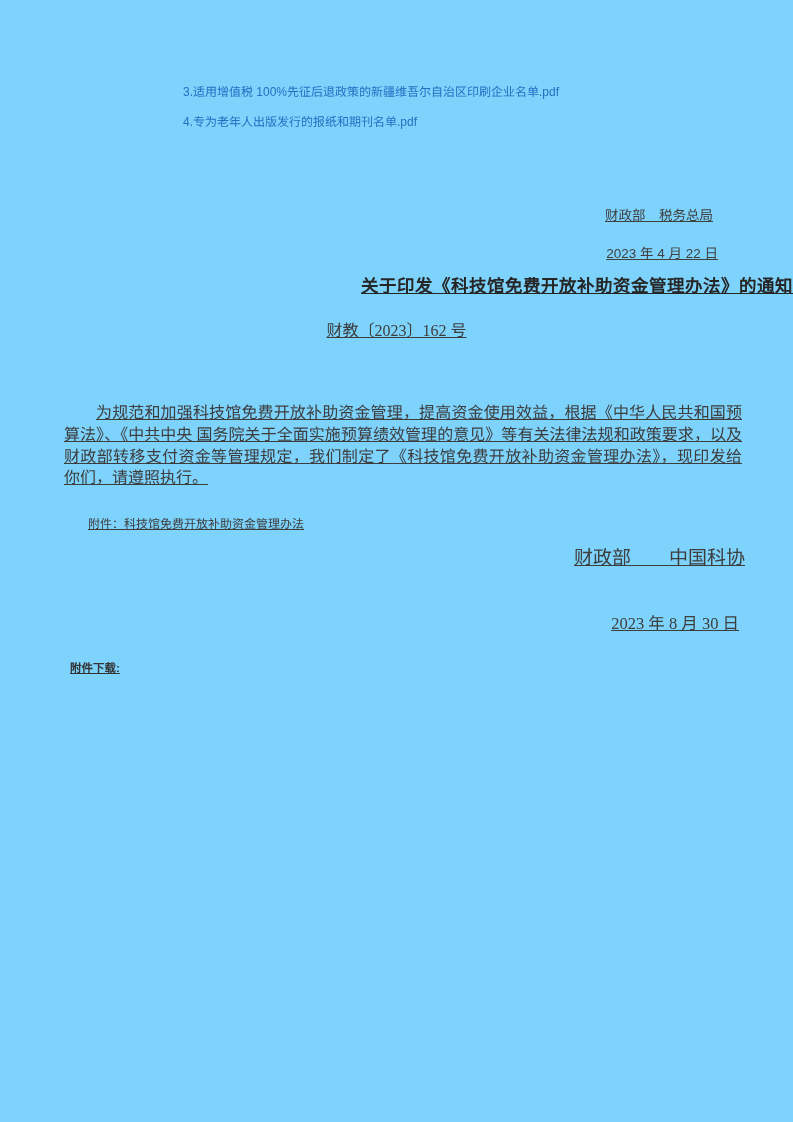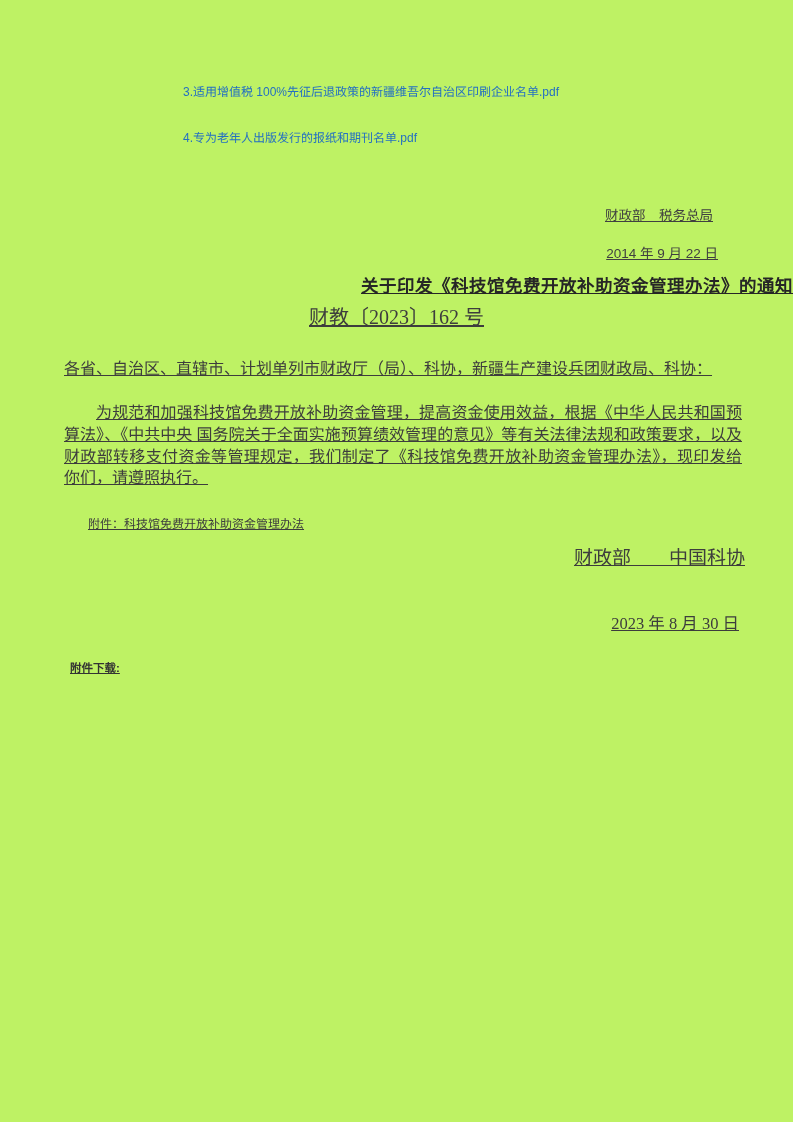--- a/index.html
+++ b/index.html
@@ -2,21 +2,21 @@
 <html lang="zh-CN"><head>
 <meta charset="utf-8">
 <style>
   * { margin:0; padding:0; box-sizing:border-box; }
   html,body { background:#ffffff; }
   .page {
     position:relative;
     width:793px;
     height:1122px;
     margin:0 auto;
-    background:#bef264;
+    background:#7dd3fc;
     overflow:hidden;
     font-family:"Liberation Serif","DejaVu Serif",serif;
     color:#3d3d3d;
   }
   .abs { position:absolute; white-space:nowrap;text-decoration:underline; }
   .sans { font-family:"Liberation Sans","DejaVu Sans",sans-serif; }
   .serif { font-family:"Liberation Serif","DejaVu Serif",serif; }
 
   a.doclink {
     color:#2470c2;
@@ -30,23 +30,23 @@
 
   .notice-title {
     top:272px; left:0; width:793px;
     text-align:right;
     font-size:17.5px;
     font-weight:bold;
     color:#262626;
     letter-spacing:0.5px;
   }
   .doc-number {
-    top:301px; left:0; width:793px;
+    top:317px; left:0; width:793px;
     text-align:center;
-    font-size:20px;
+    font-size:16px;
     color:#3d3d3d;
   }
   .salutation { top:355px; left:64px; font-size:16px; color:#3d3d3d; }
   .body-par {
     top:402px; left:64px; width:678px;
     font-size:16px;
     line-height:21.8px;
     text-indent:2em;
     text-align:justify;
     white-space:normal;
@@ -65,40 +65,39 @@
   .dl-item { top:686px; left:53px; font-size:12px; }
   .dl-bullet {
     display:inline-block;
     color:#000000;
     font-size:14px;
     vertical-align:middle;
   }
   .dl-item a.doclink { margin-left:52px; font-size:11.5px; }
 
   .link3 { top:85px; left:183px; }
-  .link4 { top:131px; left:183px; }
+  .link4 { top:115px; left:183px; }
 </style>
 </head>
 <body>
 
 <div class="page">
 
   <a class="abs sans top-link doclink link3">3.适用增值税 100%先征后退政策的新疆维吾尔自治区印刷企业名单.pdf</a>
 
   <a class="abs sans top-link doclink link4">4.专为老年人出版发行的报纸和期刊名单.pdf</a>
 
   <div class="abs sans top-issuer">财政部　税务总局</div>
 
-  <div class="abs sans top-date">2014 年 9 月 22 日</div>
+  <div class="abs sans top-date">2023 年 4 月 22 日</div>
 
   <h1 class="abs sans notice-title">关于印发《科技馆免费开放补助资金管理办法》的通知</h1>
 
   <div class="abs serif doc-number">财教〔2023〕162 号</div>
 
-  <div class="abs serif salutation">各省、自治区、直辖市、计划单列市财政厅（局）、科协，新疆生产建设兵团财政局、科协：</div>
 
   <div class="abs serif body-par">为规范和加强科技馆免费开放补助资金管理，提高资金使用效益，根据《中华人民共和国预算法》、《中共中央 国务院关于全面实施预算绩效管理的意见》等有关法律法规和政策要求，以及财政部转移支付资金等管理规定，我们制定了《科技馆免费开放补助资金管理办法》，现印发给你们，请遵照执行。</div>
 
   <div class="abs serif attach-note">附件：科技馆免费开放补助资金管理办法</div>
 
   <div class="abs serif signoff">财政部　　中国科协</div>
 
   <div class="abs serif signoff-date">2023 年 8 月 30 日</div>
 
   <div class="abs sans dl-label">附件下载:</div>

